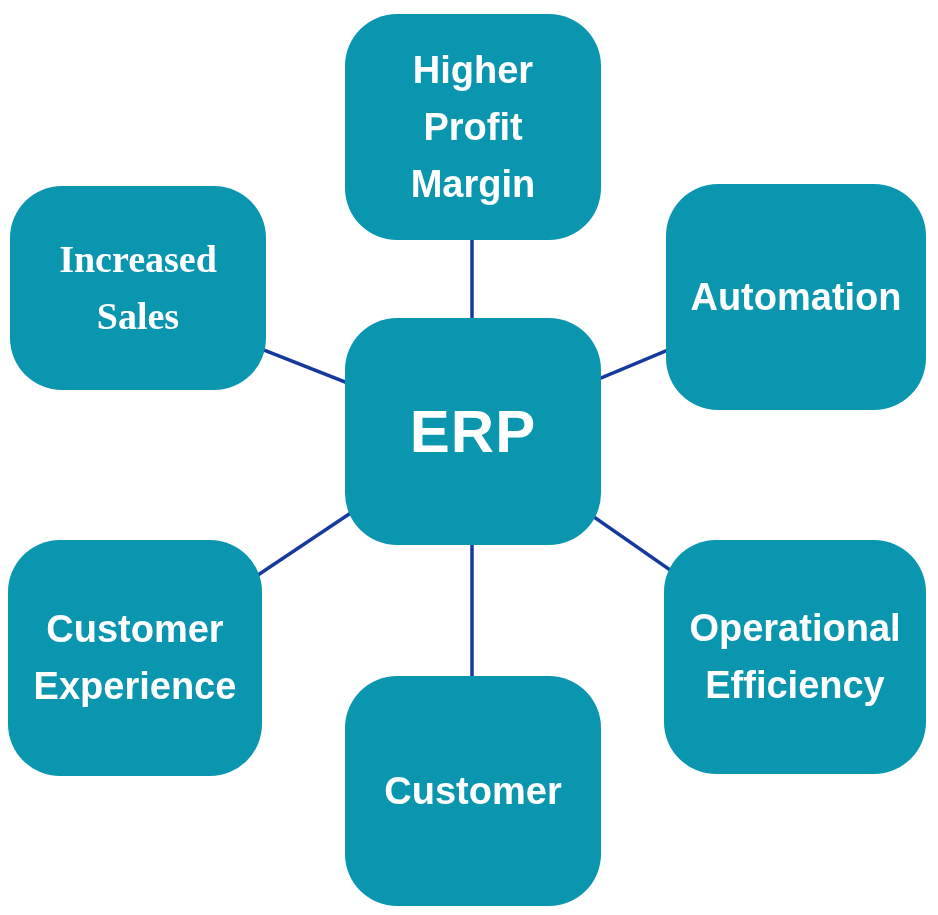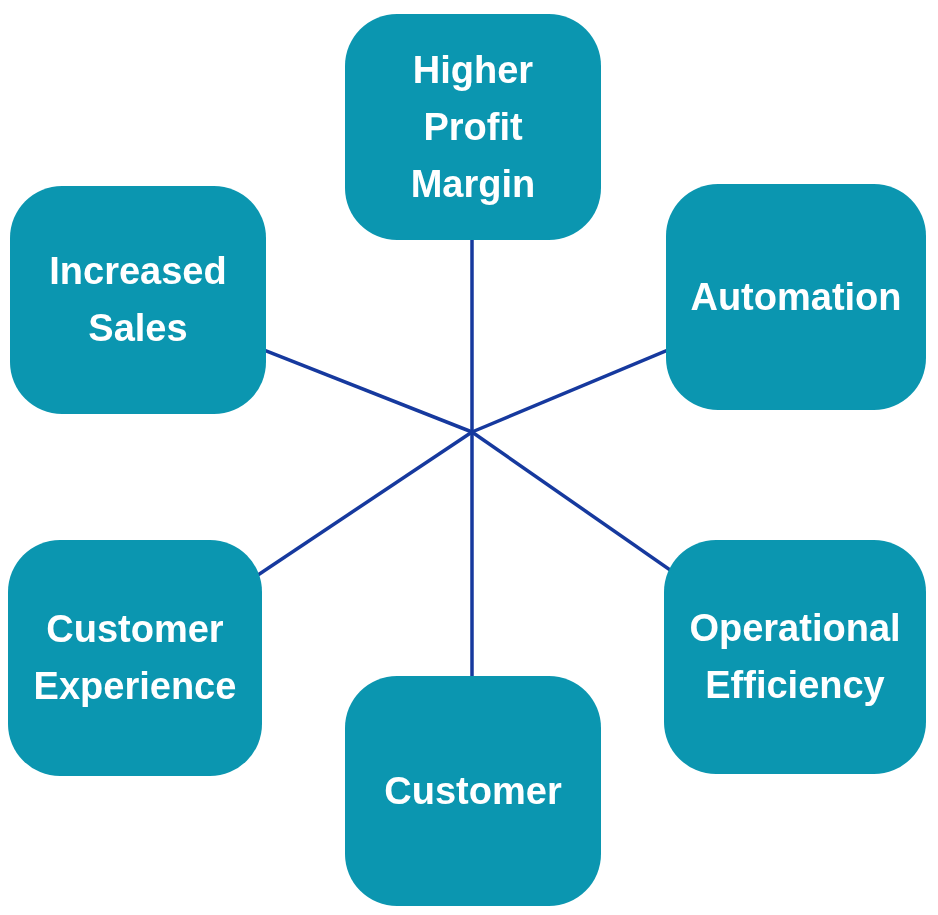--- a/index.html
+++ b/index.html
@@ -48,21 +48,21 @@
     text-align:center;
     white-space:pre-line;
   }
   .erp-label{
     font-size:60px;
     line-height:1;
     letter-spacing:1px;
   }
   
   .pos-top          {left:345px; top:14px;  width:256px; height:226px;}
-  .pos-left-top     {left:10px;  top:186px; width:256px; height:228px;}
+  .pos-left-top     {left:10px;  top:186px; width:256px; height:204px;font-family:Liberation Serif, serif;}
   .pos-right-top    {left:666px; top:184px; width:260px; height:226px;}
   .pos-center       {left:345px; top:318px; width:256px; height:227px;}
   .pos-left-bottom  {left:8px;   top:540px; width:254px; height:236px;}
   .pos-right-bottom {left:664px; top:540px; width:262px; height:234px;}
   .pos-bottom       {left:345px; top:676px; width:256px; height:230px;}
 </style>
 </head>
 <body>
 
 <div class="diagram">
@@ -84,20 +84,23 @@
 
   <div class="node pos-left-top">
     <span class="label">Increased
 Sales</span>
   </div>
 
   <div class="node pos-right-top">
     <span class="label">Automation</span>
   </div>
 
+  <div class="node pos-center">
+    <span class="label erp-label">ERP</span>
+  </div>
 
   <div class="node pos-left-bottom">
     <span class="label">Customer
 Experience</span>
   </div>
 
   <div class="node pos-right-bottom">
     <span class="label">Operational
 Efficiency</span>
   </div>

